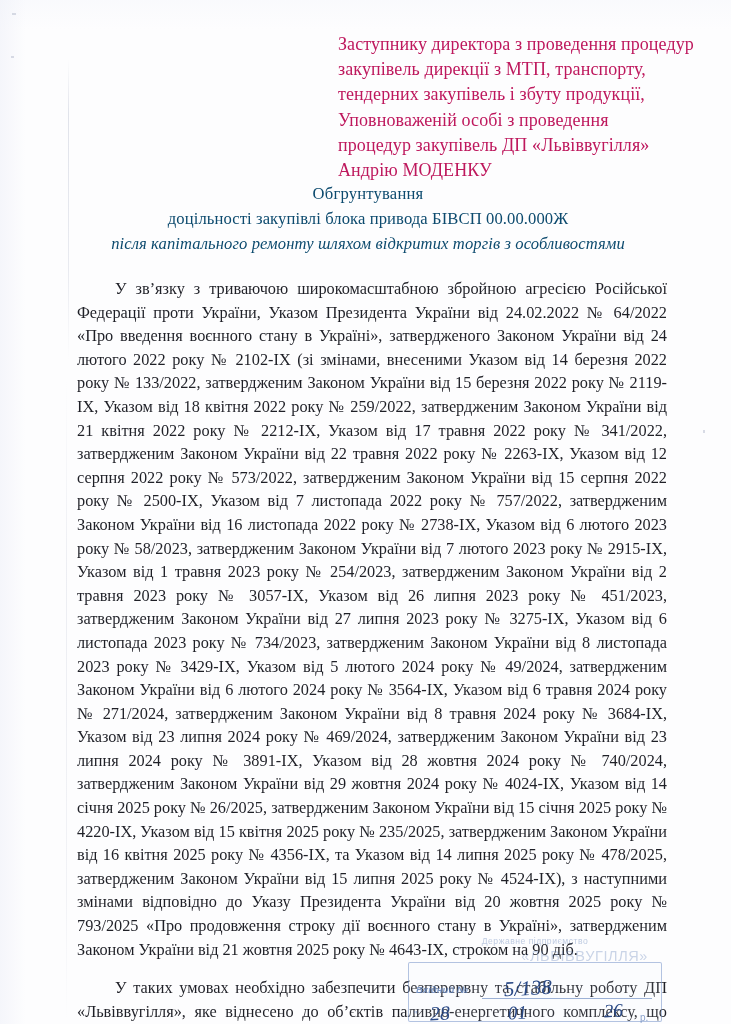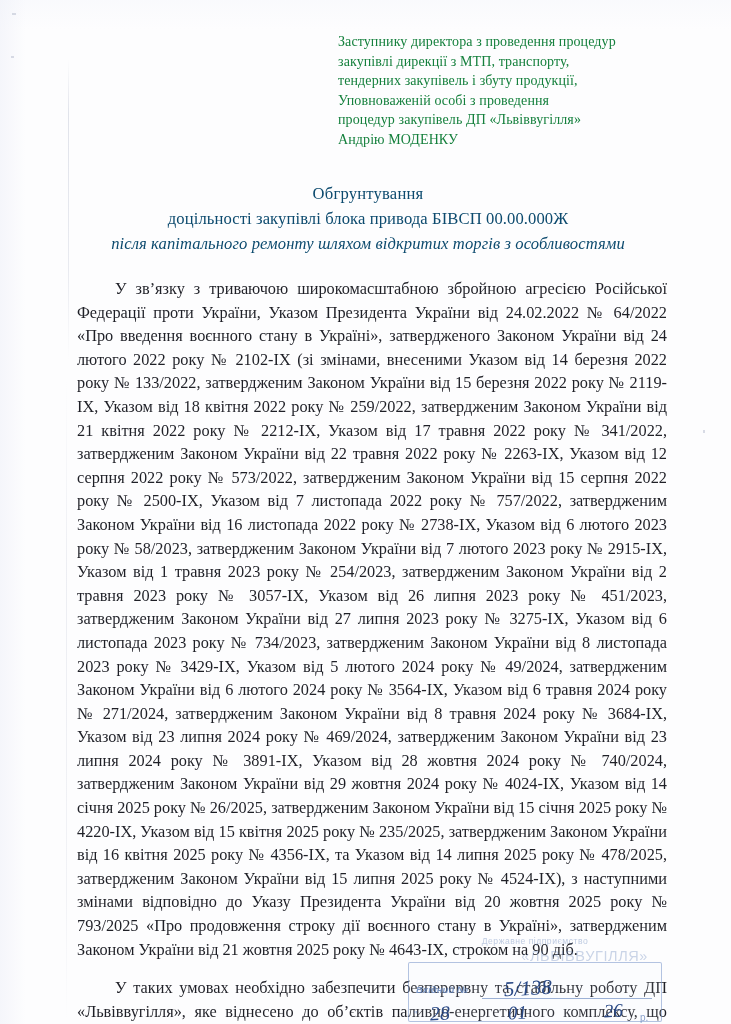--- a/index.html
+++ b/index.html
@@ -61,24 +61,24 @@
     left: 0; top: 0; right: 0; bottom: 0;
     padding: 0;
   }
 
   
   .addressee {
     position: absolute;
     left: 338px;
     top: 32px;
     width: 356px;
-    font-size: 14px;
+    font-size: 18px;
     line-height: 1.40;
     letter-spacing: .1px;
-    color: #15803d;
+    color: #be185d;
   }
   .addressee div { white-space: nowrap; }
 
   
   .title-block {
     position: absolute;
     left: 52px;
     top: 182px;
     width: 632px;
     text-align: center;
@@ -200,21 +200,21 @@
 <div class="scan-line"></div>
 <div class="scan-line2"></div>
 <div class="speck" style="left:12px;top:13px;width:4px;height:2px;"></div>
 <div class="speck" style="left:11px;top:56px;width:3px;height:2px;"></div>
 <div class="speck" style="left:703px;top:430px;width:2px;height:3px;"></div>
 
 <div class="content">
 
   <div class="addressee">
     <div>Заступнику директора з проведення процедур</div>
-    <div>закупівлі дирекції з МТП, транспорту,</div>
+    <div>закупівель дирекції з МТП, транспорту,</div>
     <div>тендерних закупівель і збуту продукції,</div>
     <div>Уповноваженій особі з проведення</div>
     <div>процедур закупівель ДП «Львіввугілля»</div>
     <div>Андрію МОДЕНКУ</div>
   </div>
 
   <div class="title-block">
     <div class="t1">Обгрунтування</div>
     <div class="t2">доцільності закупівлі блока привода  БІВСП 00.00.000Ж</div>
     <div class="t3">після капітального ремонту шляхом відкритих торгів з особливостями</div>

